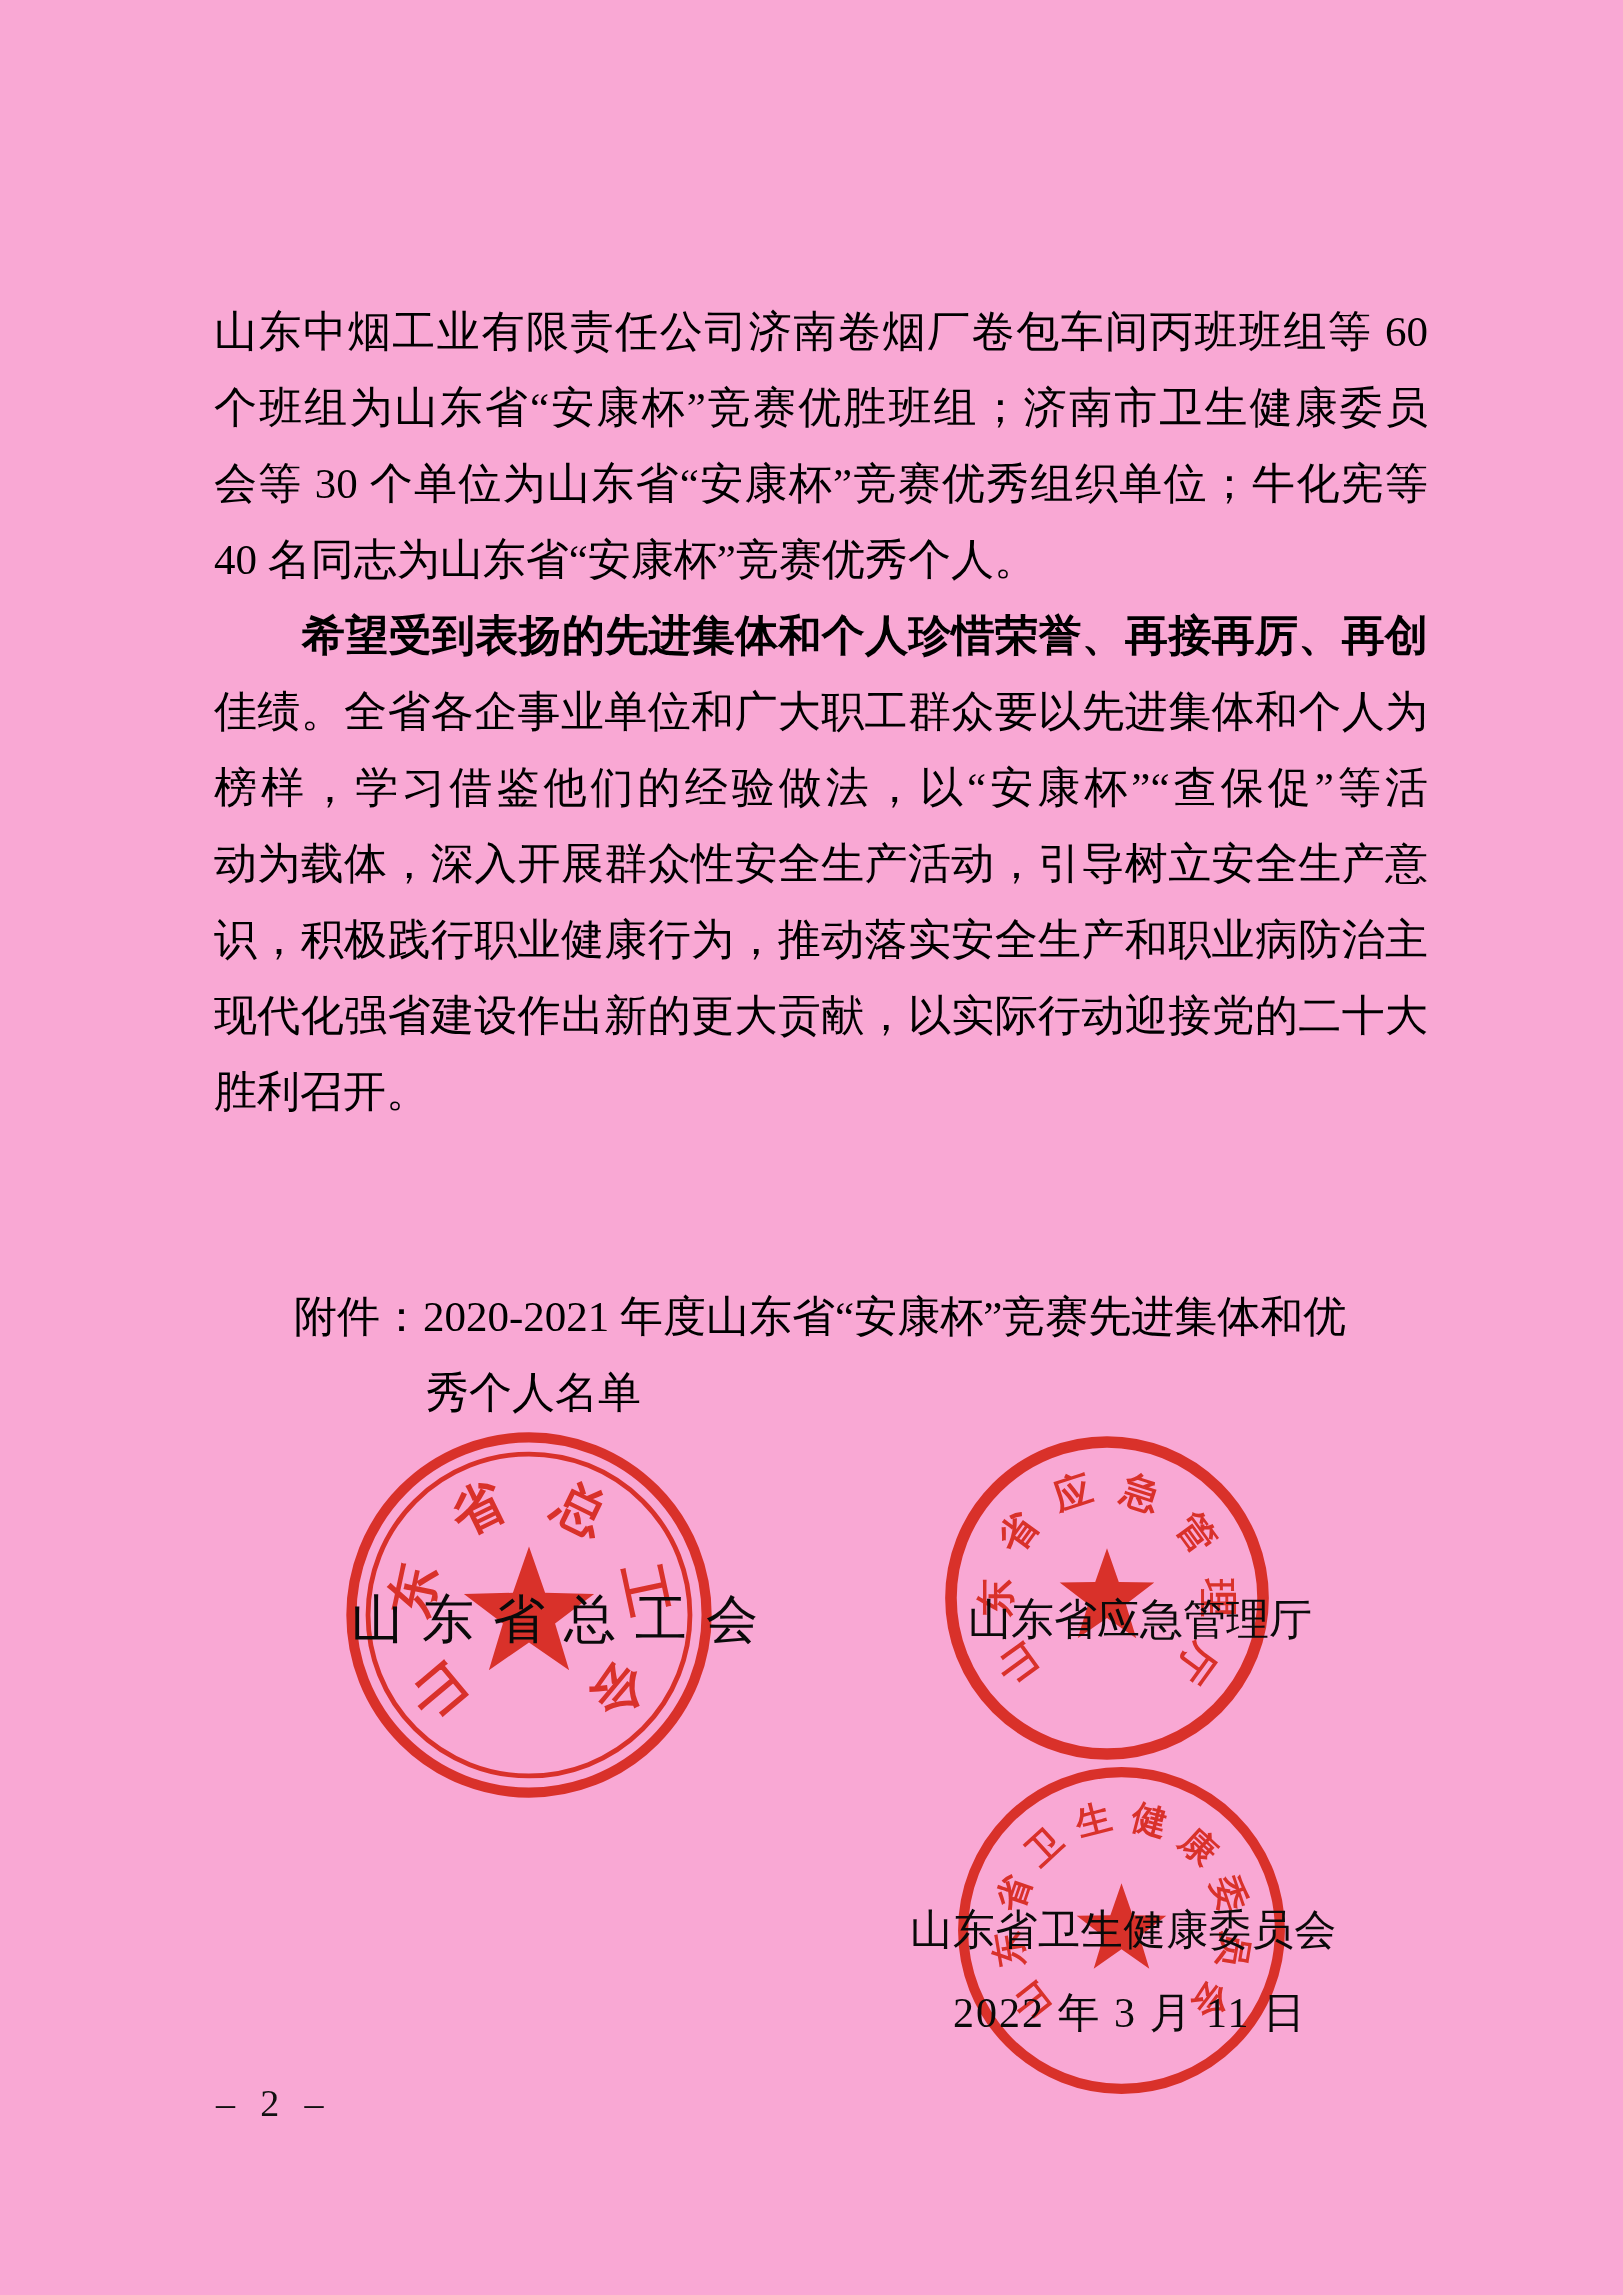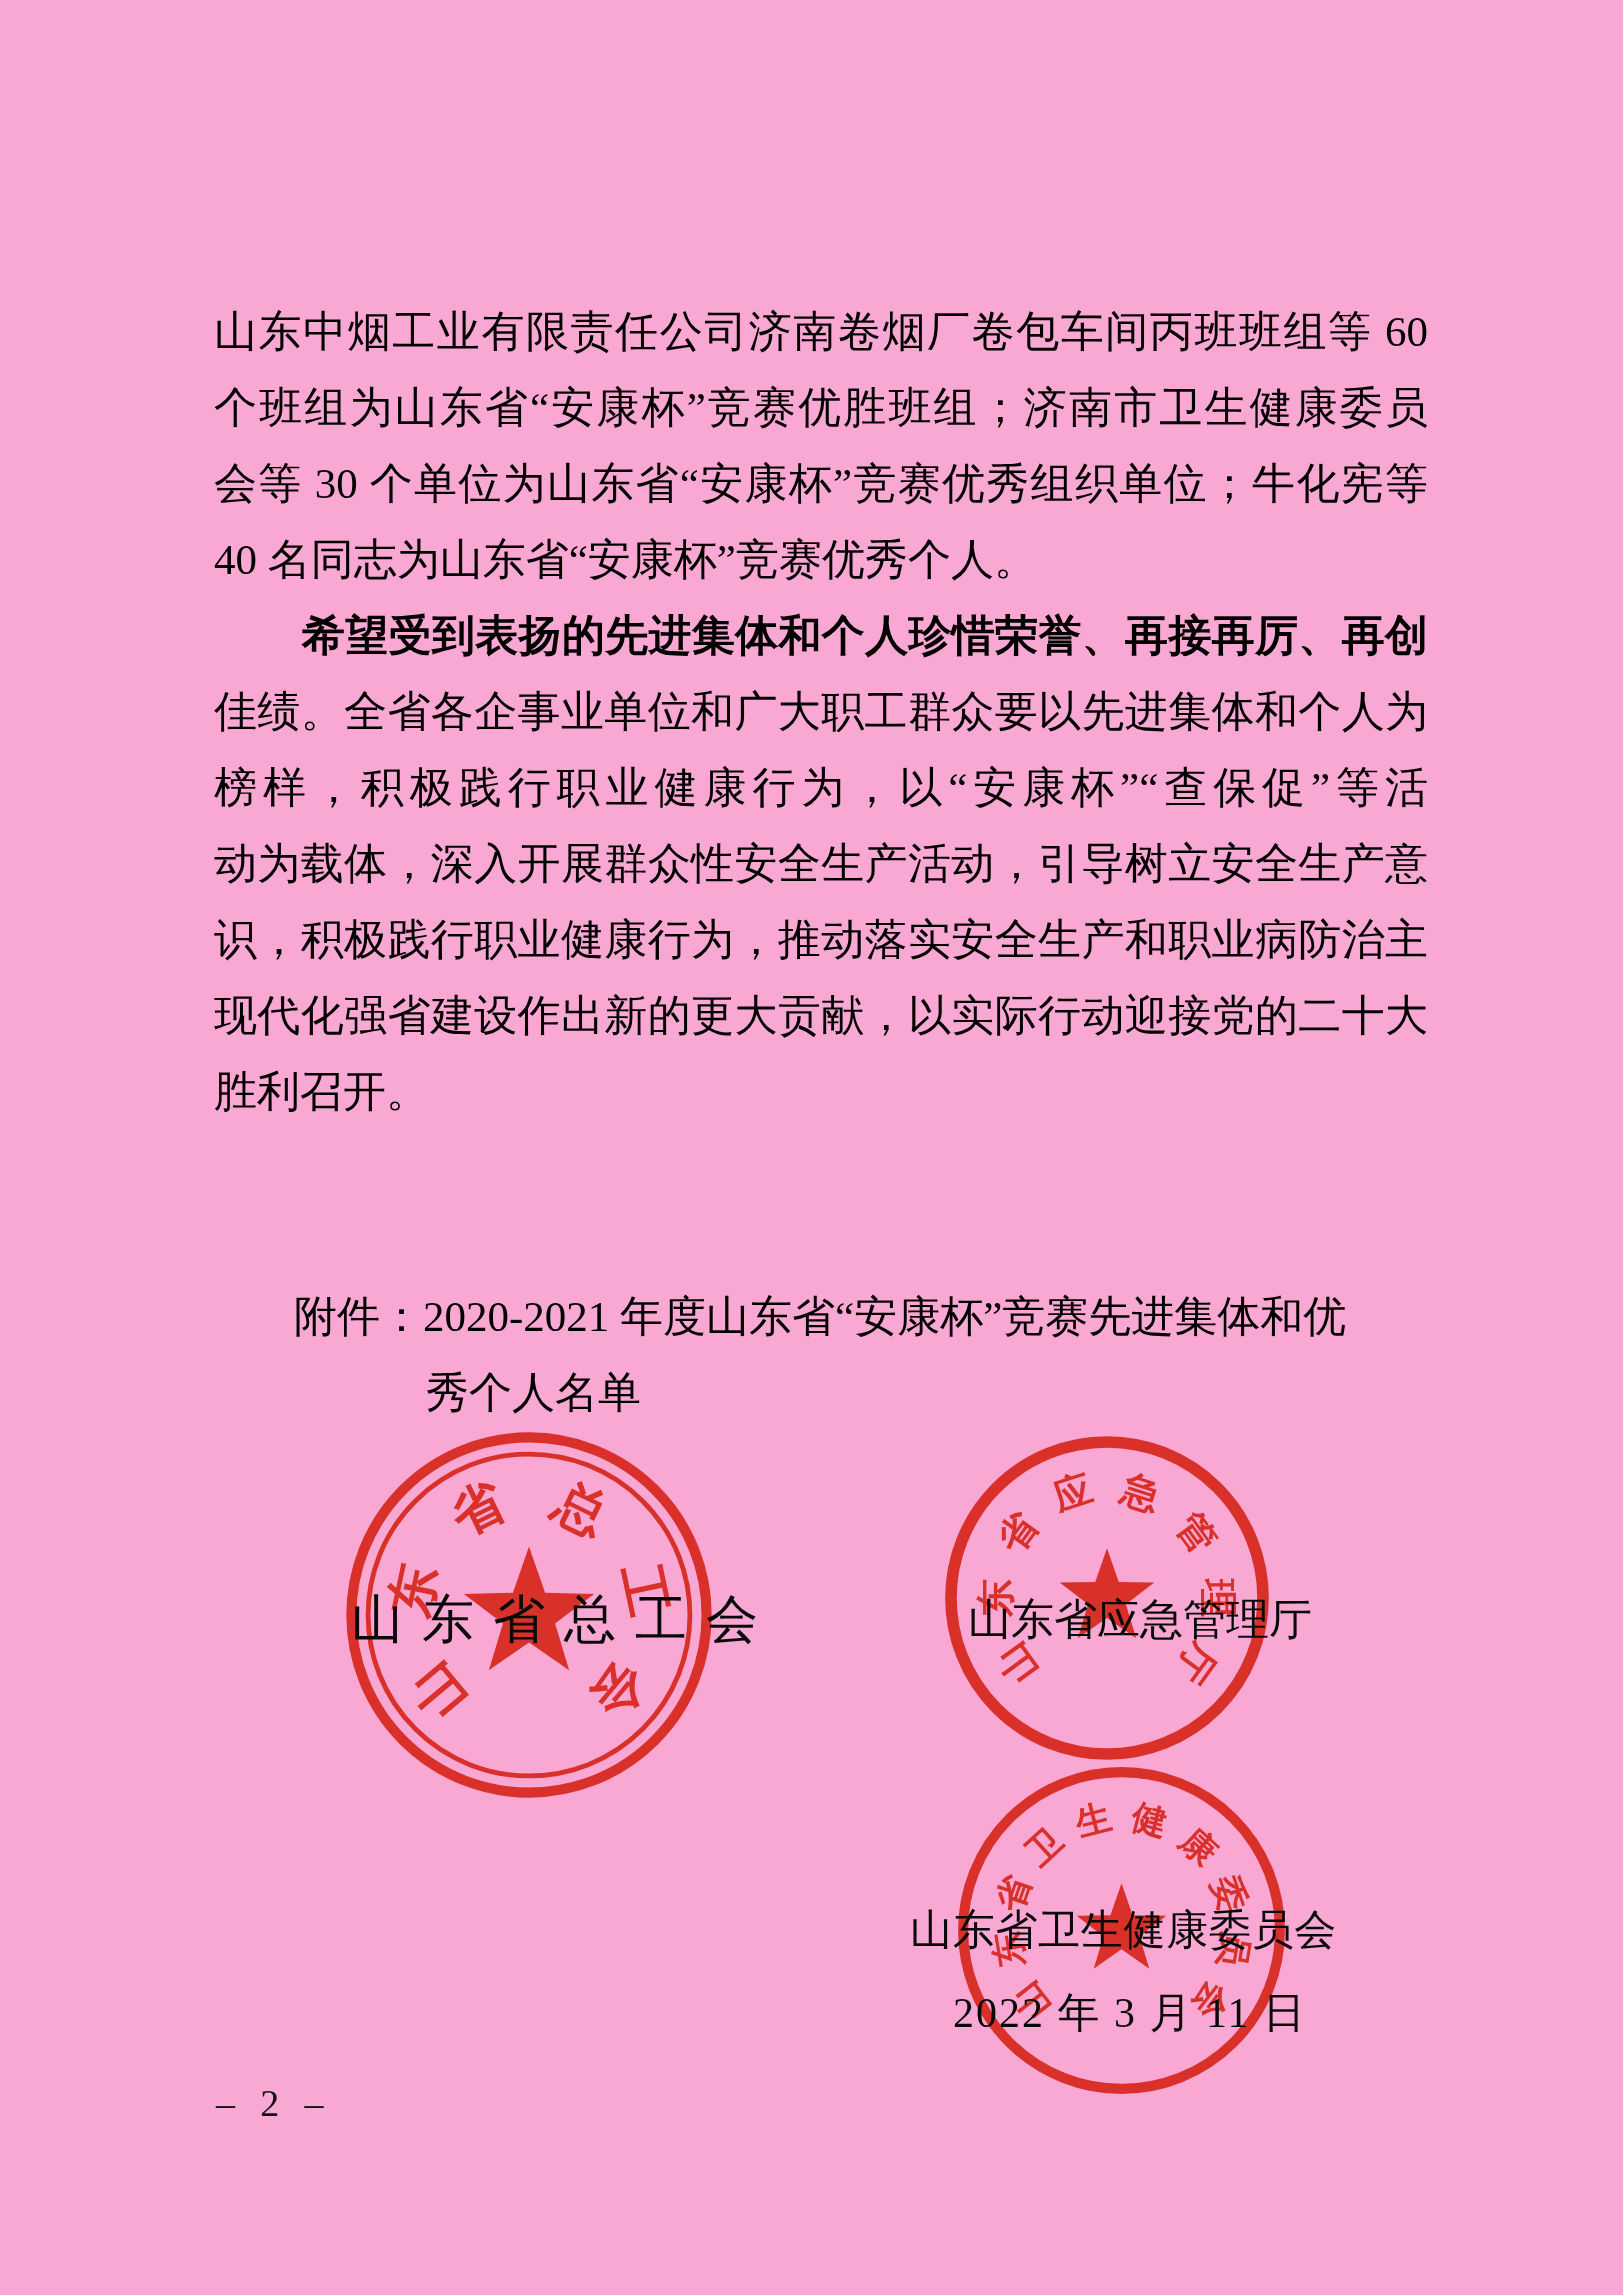--- a/index.html
+++ b/index.html
@@ -48,21 +48,21 @@
 
 <div class="page">
 
   <div class="body-block">
     <div class="bline">山东中烟工业有限责任公司济南卷烟厂卷包车间丙班班组等 60</div>
     <div class="bline">个班组为山东省“安康杯”竞赛优胜班组；济南市卫生健康委员</div>
     <div class="bline">会等 30 个单位为山东省“安康杯”竞赛优秀组织单位；牛化宪等</div>
     <div class="bline para-end">40 名同志为山东省“安康杯”竞赛优秀个人。</div>
     <div class="bline indent">希望受到表扬的先进集体和个人珍惜荣誉、再接再厉、再创</div>
     <div class="bline">佳绩。全省各企事业单位和广大职工群众要以先进集体和个人为</div>
-    <div class="bline">榜样，积极践行职业健康行为，以“安康杯”“查保促”等活</div>
+    <div class="bline">榜样，学习借鉴他们的经验做法，以“安康杯”“查保促”等活</div>
     <div class="bline">动为载体，深入开展群众性安全生产活动，引导树立安全生产意</div>
     <div class="bline">识，积极践行职业健康行为，推动落实安全生产和职业病防治主</div>
     <div class="bline">现代化强省建设作出新的更大贡献，以实际行动迎接党的二十大</div>
     <div class="bline para-end">胜利召开。</div>
   </div>
 
   <div class="attachment">
     <div class="aline1">附件：2020-2021 年度山东省“安康杯”竞赛先进集体和优</div>
     <div class="aline2">秀个人名单</div>
   </div>

